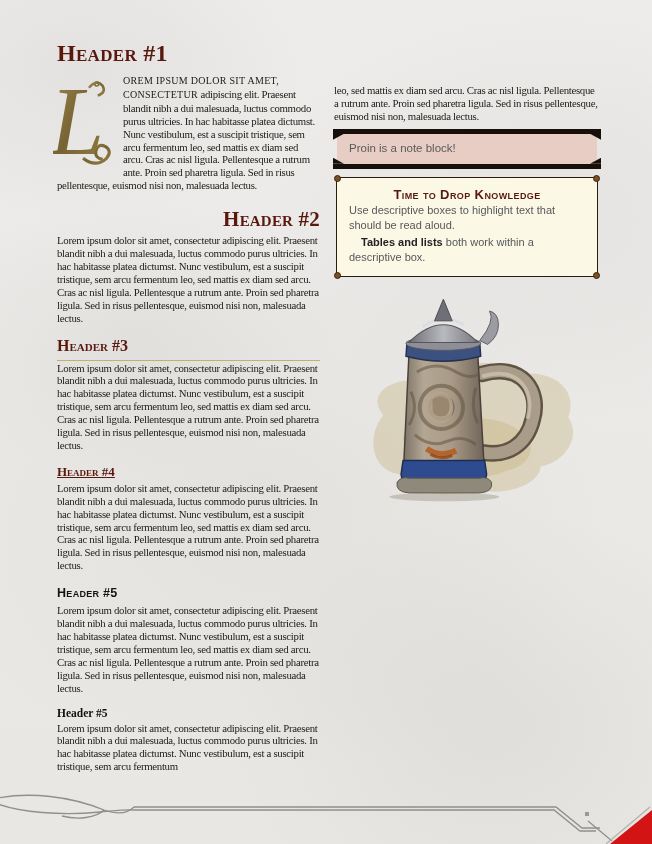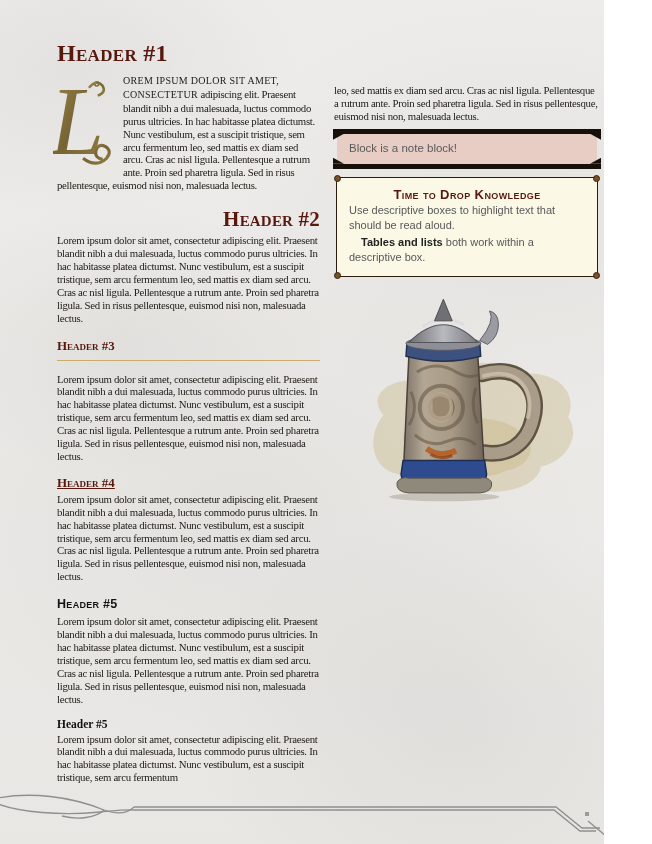--- a/index.html
+++ b/index.html
@@ -1,37 +1,37 @@
 <!DOCTYPE html>
 <html><head>
 <meta charset="utf-8">
 <style>
   html,body{margin:0;padding:0;}
   .page{
-    position:relative;width:604px;height:844px;overflow:hidden;
+    position:relative;width:652px;height:844px;overflow:hidden;
     background-color:#ecebe8;
     background-image:
       radial-gradient(ellipse 320px 220px at 12% 8%, rgba(140,138,135,.10), transparent 70%),
       radial-gradient(ellipse 420px 300px at 85% 25%, rgba(150,148,145,.09), transparent 70%),
       radial-gradient(ellipse 500px 380px at 40% 60%, rgba(160,158,152,.10), transparent 70%),
       radial-gradient(ellipse 300px 200px at 20% 40%, rgba(130,128,124,.08), transparent 70%),
       radial-gradient(ellipse 380px 300px at 75% 85%, rgba(140,138,132,.10), transparent 70%),
       linear-gradient(#edecea, #e8e7e4);
     font-family:"Liberation Serif", serif;
     color:#24211c;
   }
   .content{position:absolute;left:57px;top:40px;display:flex;gap:14px;}
   .col-left{width:263px;}
   .col-right{width:266px;margin-top:44px;}
 
   p.body{font-size:10.8px;line-height:12.9px;letter-spacing:-0.3px;margin:0;text-align:left;}
   h1.hb,h2.hb,h3.hb,h4.hb{font-variant:small-caps;color:#58180D;font-weight:bold;margin:0;}
   h1.hb{font-size:24px;line-height:26px;margin-bottom:8px;letter-spacing:.3px;}
   h2.hb{font-size:21px;line-height:23px;margin-top:16px;margin-bottom:3px;letter-spacing:.2px;text-align:right;}
-  h3.hb{font-size:13px;line-height:17px;margin-top:12px;margin-bottom:12px;border-bottom:1.5px solid #c9ad6a;padding-bottom:6px;}
+  h3.hb{font-size:16px;line-height:17px;margin-top:12px;margin-bottom:1px;border-bottom:1.5px solid #c9ad6a;padding-bottom:6px;}
   h4.hb{font-size:13px;line-height:15px;margin-top:12px;margin-bottom:3px;text-decoration:underline;}
   h5.hb{font-family:"Liberation Sans",sans-serif;font-variant:small-caps;font-weight:700;font-size:12.5px;line-height:15px;color:#141414;margin:14px 0 3px 0;letter-spacing:.3px;}
   h6.hb{font-size:11.5px;line-height:13px;font-weight:bold;color:#111;margin:12px 0 2px 0;}
 
   .dropcap{float:left;width:64px;height:96px;margin:2px 6px 0 -4px;}
   .lead-caps{font-size:10px;letter-spacing:.3px;}
 
   
   .note{position:relative;background:#e7cdc4;margin:11px 3px 0 3px;padding:7px 12px 9px 12px;}
   .note::before,.note::after{content:"";position:absolute;left:-4px;right:-4px;height:5px;background:#17100a;}
@@ -99,21 +99,21 @@
     </div>
 
     <div class="col-right">
       <p class="body">leo, sed mattis ex diam sed arcu. Cras ac nisl ligula. Pellentesque a rutrum ante. Proin sed pharetra ligula. Sed in risus pellentesque, euismod nisi non, malesuada lectus.</p>
 
       <div class="note">
         <i class="tl"></i>
         <i class="tr"></i>
         <i class="bl"></i>
         <i class="br"></i>
-        <div class="note-body">Block is a note block!</div>
+        <div class="note-body">Proin is a note block!</div>
       </div>
 
       <div class="desc">
         <i class="tl"></i>
         <i class="tr"></i>
         <i class="bl"></i>
         <i class="br"></i>
         <div class="desc-title">Time to Drop Knowledge</div>
         <div class="desc-line">Use descriptive boxes to highlight text that should be read aloud.</div>
         <div class="desc-line desc-line2"><span class="desc-bold">Tables and lists</span><span> both work within a descriptive box.</span></div>

